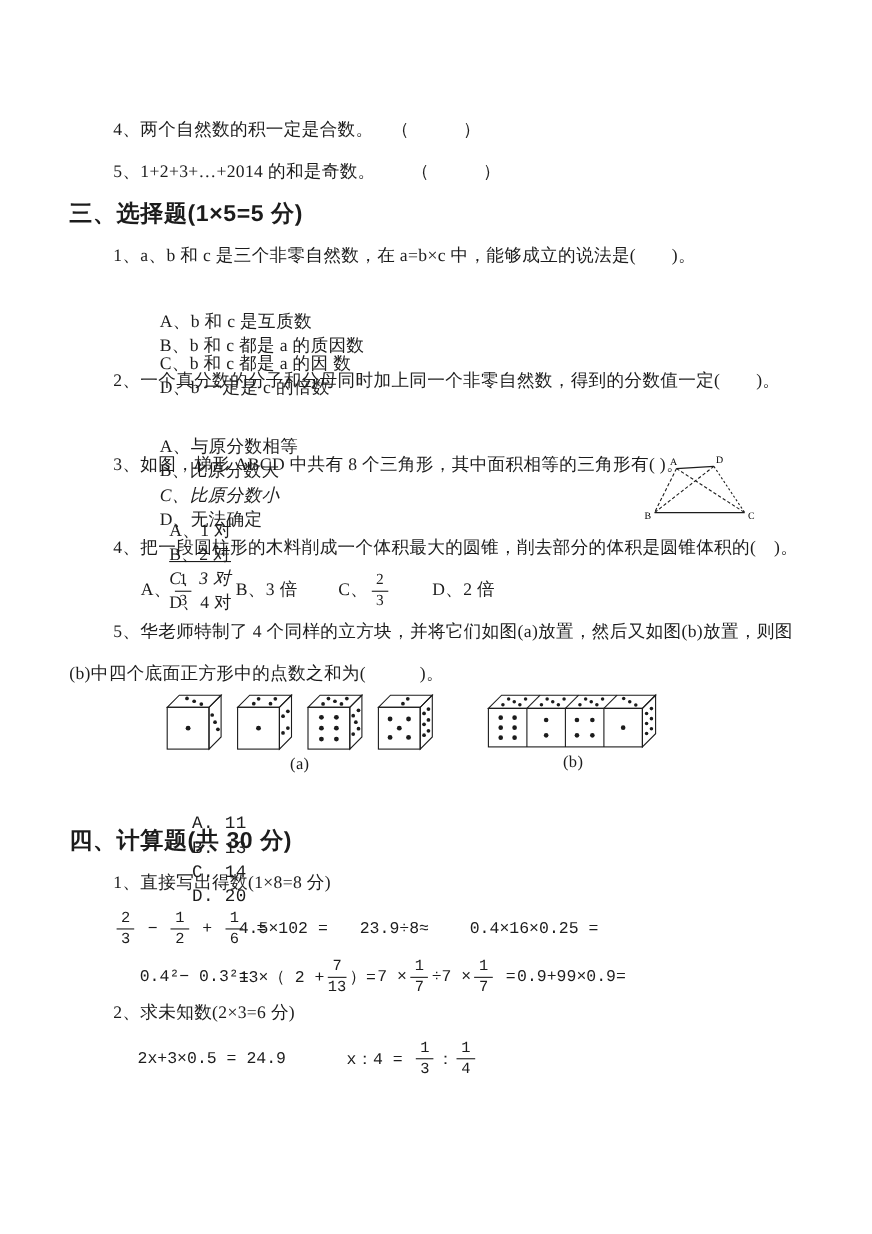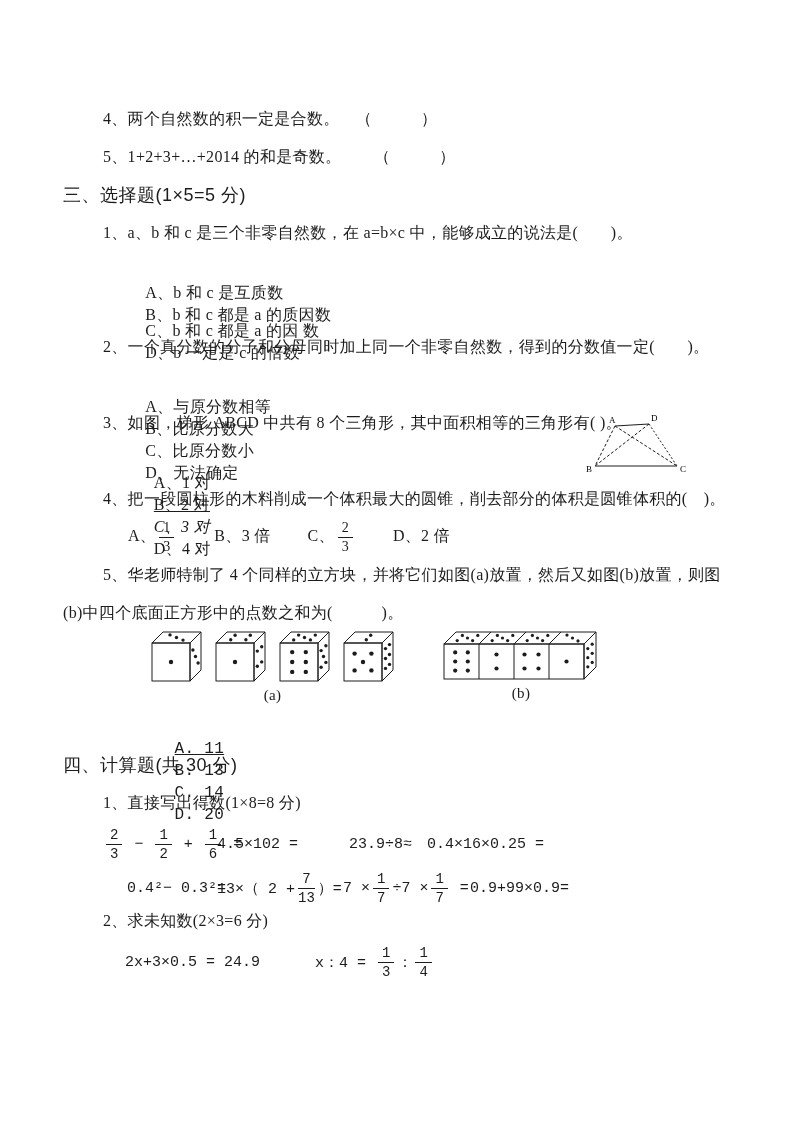--- a/index.html
+++ b/index.html
@@ -7,26 +7,26 @@
     width:793px;height:1122px;background:#ffffff;color:#1c1c1c;
     font-family:"Liberation Serif",serif;font-size:16px;
     box-sizing:border-box;padding:108px 58px 0 63px;
     position:relative;overflow:hidden;margin:0 auto;
     letter-spacing:0.3px;
   }
   .line{height:22px;line-height:22px;margin-bottom:16px;white-space:pre;}
   .indent1{padding-left:40px;}
   .indent2{padding-left:65px;}
   .indent3{padding-left:72px;}
-  .sec-title{font-weight:normal;font-family:"Liberation Sans",sans-serif;font-size:18px;letter-spacing:0.5px;}
+  .sec-title{font-weight:bold;font-family:"Liberation Sans",sans-serif;font-size:21px;letter-spacing:0.5px;}
   .ob{display:inline-block;}
   .w196{min-width:196px;} .w172{min-width:172px;}
-  .w156{min-width:156px;} .w134{min-width:134px;} .w130{min-width:130px;}
+  .w156{min-width:156px;} .w134{min-width:134px;} .w130{min-width:130px;font-style:italic;}
   .w109{min-width:109px;} .w80{min-width:80px;text-decoration:underline;} .w76{min-width:76px;font-style:italic;}
-  .w106{min-width:106px;text-decoration:underline;} .w84{min-width:84px;} .w116{min-width:116px;}
+  .w106{min-width:106px;} .w84{min-width:84px;} .w116{min-width:116px;}
   .q3-wrap{position:relative;}
   .q3-figure{position:absolute;left:522px;top:0;width:106px;height:64px;}
   .frac-line{height:42px;display:flex;align-items:center;margin-bottom:6px;}
   .mb6{margin-bottom:6px;} .mb8{margin-bottom:8px;}
   .frac{display:inline-flex;flex-direction:column;align-items:center;vertical-align:middle;
         margin:0 3px;line-height:1;font-size:14px;}
   .frac .fn{padding:0 4px 2px;border-bottom:1.2px solid #1c1c1c;}
   .frac .fd{padding-top:2px;}
   .expr{white-space:pre;}
   .fig-row{display:flex;align-items:flex-start;gap:44px;margin-left:85px;margin-bottom:6px;height:80px;}
@@ -239,21 +239,21 @@
     <span class="ob">D. 20</span>
   </div>
 
   <div class="line sec-title">四、计算题(共 30 分)</div>
 
   <div class="line indent1 mb8">1、直接写出得数(1×8=8 分)</div>
 
   <div class="calc-row">
     <span class="expr" style="left:40px"><span class="frac"><span class="fn">2</span><span class="fd">3</span></span> − <span class="frac"><span class="fn">1</span><span class="fd">2</span></span> + <span class="frac"><span class="fn">1</span><span class="fd">6</span></span> =</span>
     <span class="expr" style="left:154px">4.5×102 =</span>
-    <span class="expr" style="left:286px">23.9÷8≈</span>
+    <span class="expr" style="left:264px">23.9÷8≈</span>
     <span class="expr" style="left:364px">0.4×16×0.25 =</span>
   </div>
 
   <div class="calc-row">
     <span class="expr" style="left:64px">0.4²− 0.3²=</span>
     <span class="expr" style="left:154px">13×（ 2 +<span class="frac"><span class="fn">7</span><span class="fd">13</span></span>）=</span>
     <span class="expr" style="left:280px">7 ×<span class="frac"><span class="fn">1</span><span class="fd">7</span></span>÷7 ×<span class="frac"><span class="fn">1</span><span class="fd">7</span></span> =</span>
     <span class="expr" style="left:407px">0.9+99×0.9=</span>
   </div>
 

